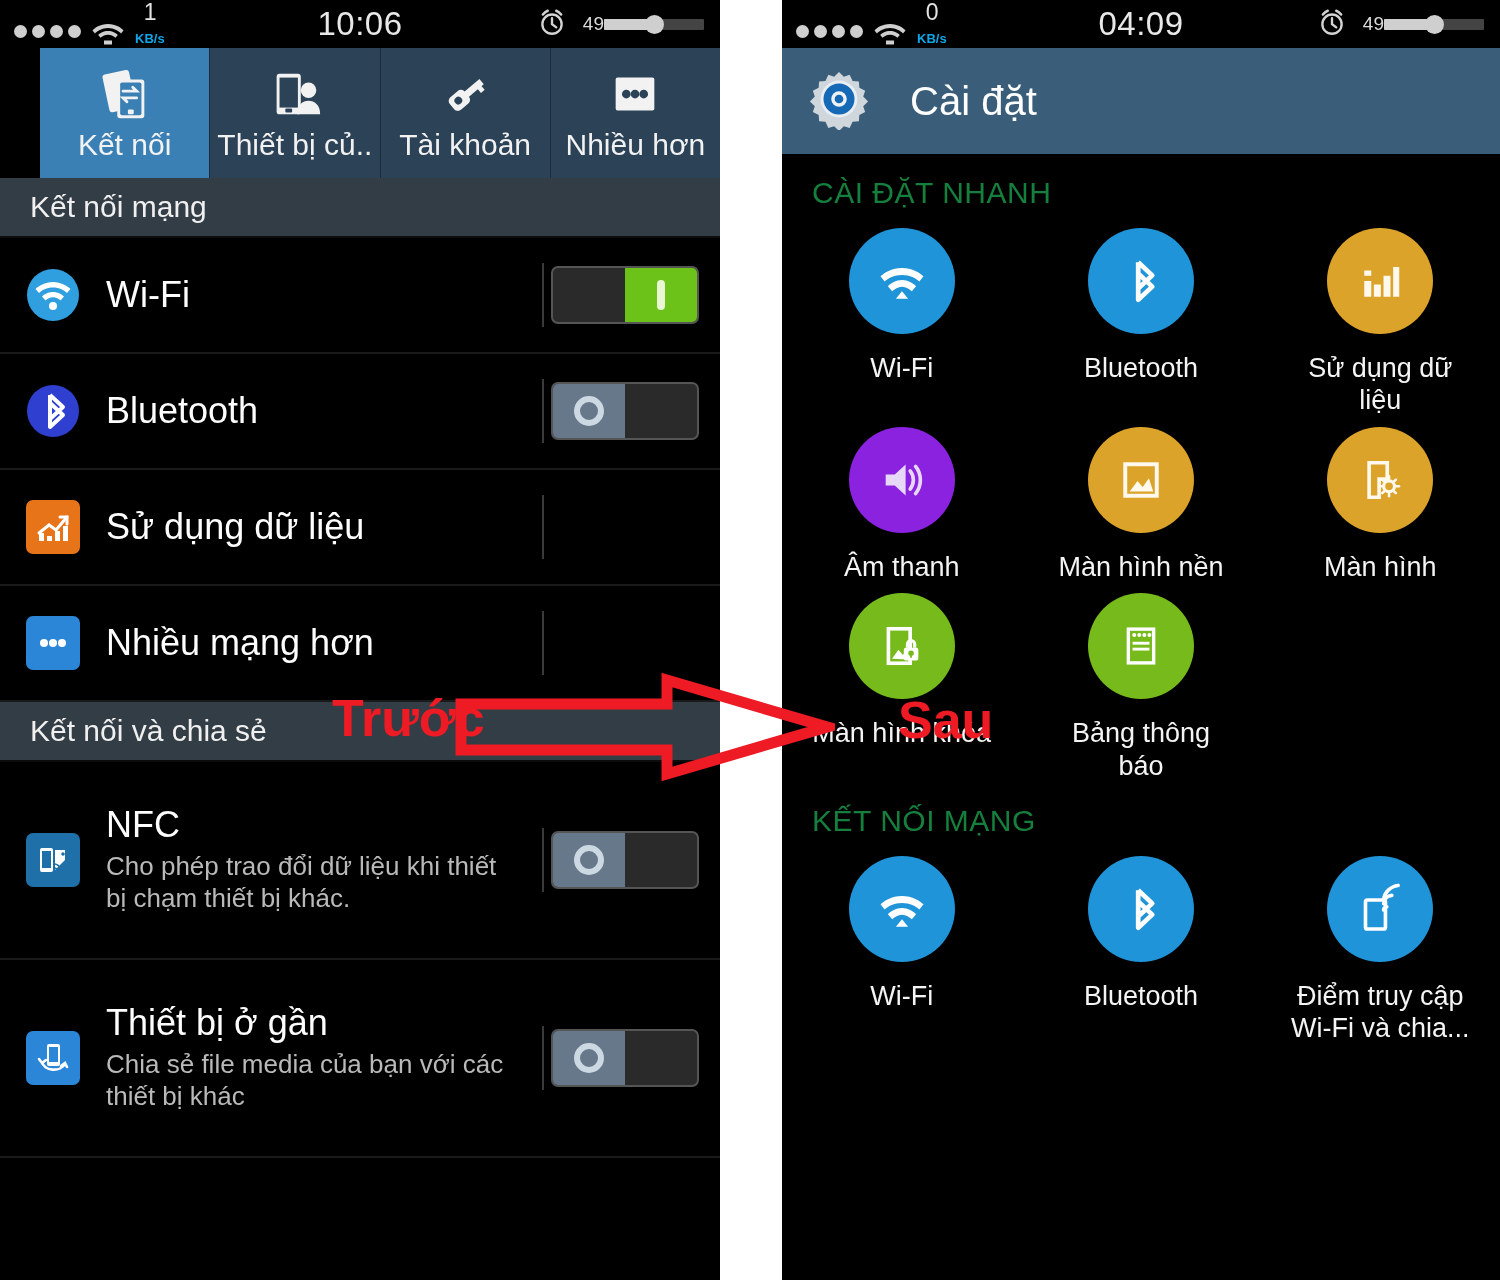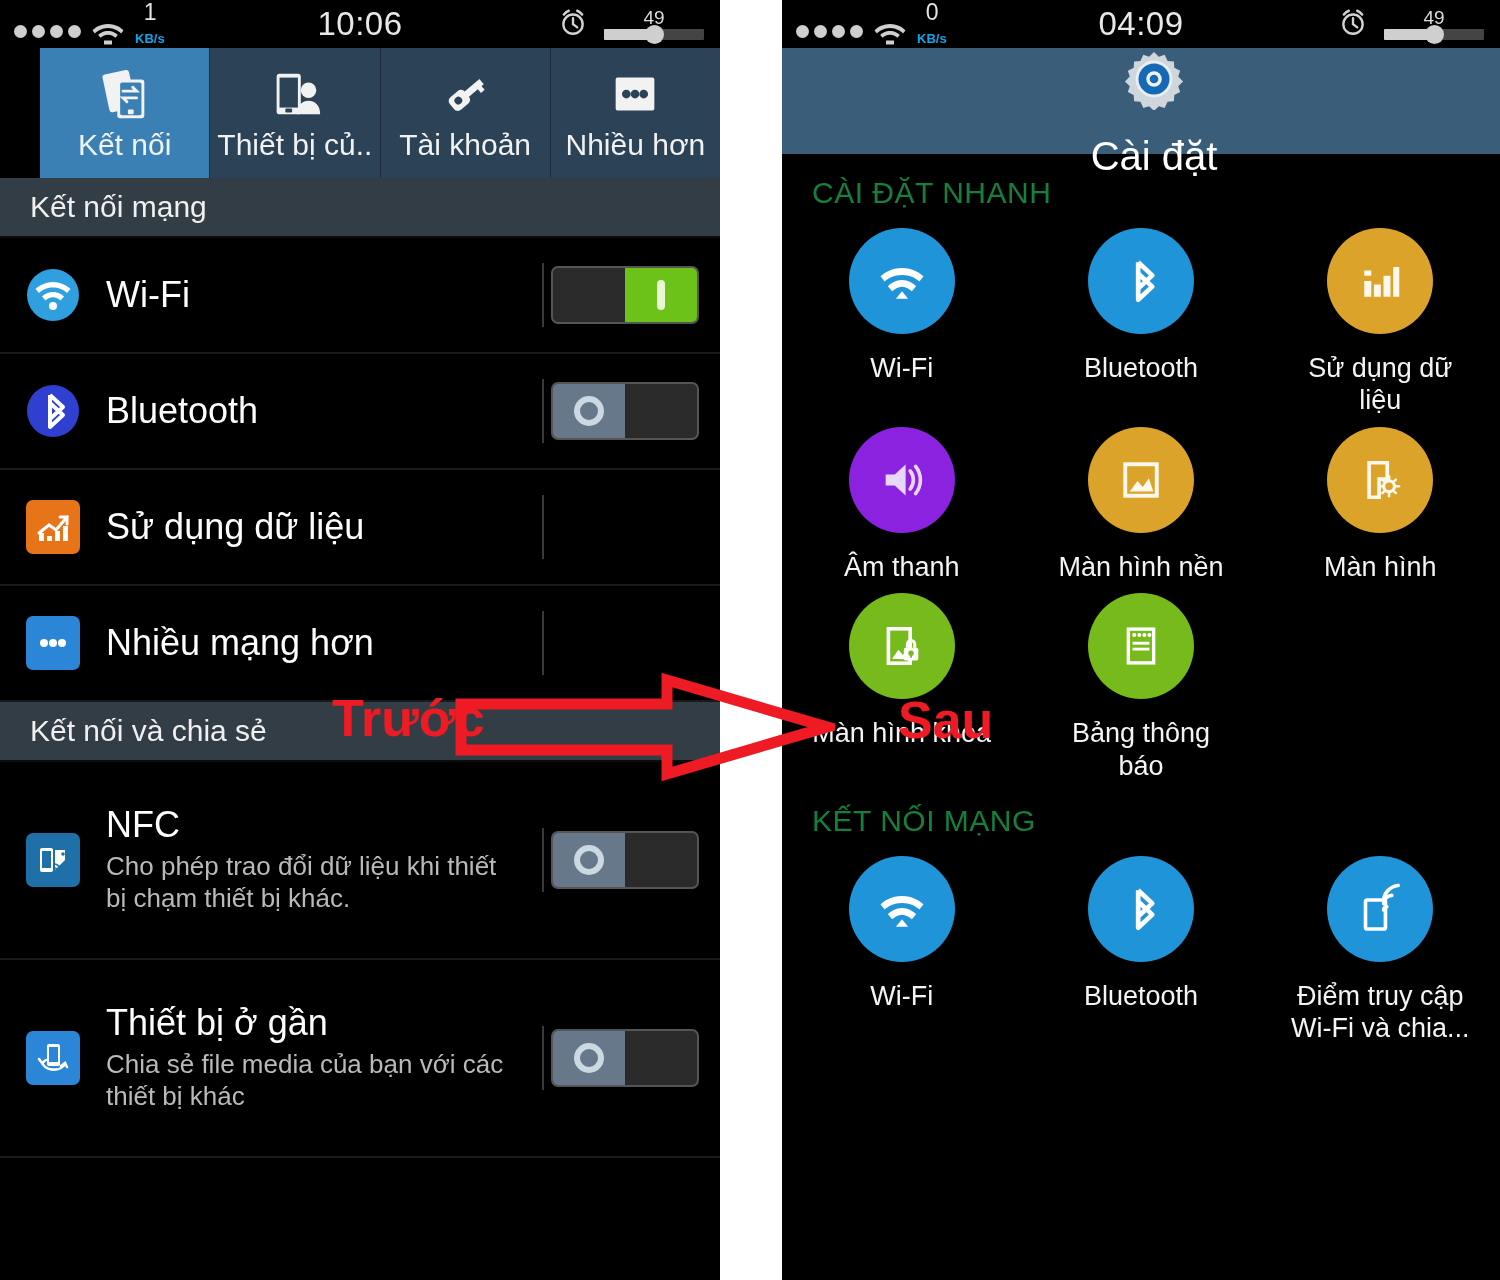--- a/index.html
+++ b/index.html
@@ -22,21 +22,21 @@
   }
   .sb-left{display:flex;align-items:flex-end;gap:10px;padding-left:14px;}
   .sb-dots{display:flex;gap:5px;align-items:center;padding-bottom:9px;}
   .sb-dots i{width:13px;height:13px;border-radius:50%;background:#cfcfcf;display:block;}
   .sb-wifi{width:34px;height:30px;position:relative;}
   .sb-kb{display:flex;flex-direction:column;align-items:center;line-height:1;padding-bottom:2px;}
   .sb-kb .num{font-size:23px;color:#e3e3e3;font-weight:400;letter-spacing:-.5px;}
   .sb-kb .unit{font-size:13px;color:#0ea5e9;font-weight:bold;margin-top:8px;}
   .sb-clock{position:absolute;left:0;right:0;text-align:center;font-size:33px;color:#e8e8e8;letter-spacing:.5px;}
   .sb-right{margin-left:auto;display:flex;align-items:center;gap:16px;padding-right:16px;}
-  .sb-battery{display:flex;flex-direction:column;align-items:center;line-height:1;}
+  .sb-battery{display:flex;flex-direction:row;align-items:center;line-height:1;}
   .sb-battery .num{font-size:19px;color:#dcdcdc;margin-bottom:2px;}
   .batt-track{width:100px;height:11px;background:#444;border-radius:1px;position:relative;}
   .batt-fill{position:absolute;left:0;top:0;height:11px;width:49%;background:#cfcfcf;border-radius:1px;}
   .batt-knob{position:absolute;left:41%;top:-4px;width:19px;height:19px;border-radius:50%;background:#cfcfcf;}
 
   
   .tabbar{display:flex;height:130px;background:#2b4257;margin-left:40px;}
   .tab{flex:1;display:flex;flex-direction:column;align-items:center;justify-content:center;
        border-right:1px solid #1c2c3c;gap:2px;}
   .tab:last-child{border-right:none;}
@@ -68,21 +68,21 @@
   .sw .half{width:50%;height:100%;display:flex;align-items:center;justify-content:center;}
   .sw.on .half.right{background:#6dc21a;}
   .sw.on .bar{width:8px;height:30px;border-radius:4px;background:#e9f7d5;}
   .sw.off .half.left{background:#67788a;}
   .sw.off .ring{width:30px;height:30px;border-radius:50%;border:6px solid #ccd8e2;box-sizing:border-box;}
 
   
   .appicon{width:54px;height:54px;border-radius:7px;display:flex;align-items:center;justify-content:center;}
 
   
-  .r-titlebar{height:106px;background:#3a5e7a;display:flex;align-items:center;padding-left:26px;gap:20px;flex-direction:column;}
+  .r-titlebar{height:106px;background:#3a5e7a;display:flex;align-items:center;padding-left:26px;gap:40px;}
   .r-title{font-size:40px;color:#fff;}
   .r-sectionlabel{font-size:30px;color:#15803d;padding:22px 0 8px 30px;letter-spacing:.5px;}
   .grid{display:flex;flex-wrap:wrap;}
   .cell{width:33.333%;display:flex;flex-direction:column;align-items:center;padding-top:10px;}
   .circ{width:106px;height:106px;border-radius:50%;display:flex;align-items:center;justify-content:center;}
   .cell .clabel{font-size:27px;color:#f4f4f4;text-align:center;line-height:1.2;margin-top:18px;max-width:190px;}
 
   
   .anno{position:absolute;color:#ee1b24;font-weight:bold;z-index:40;}
   #anno-truoc{left:332px;top:688px;font-size:52px;}

